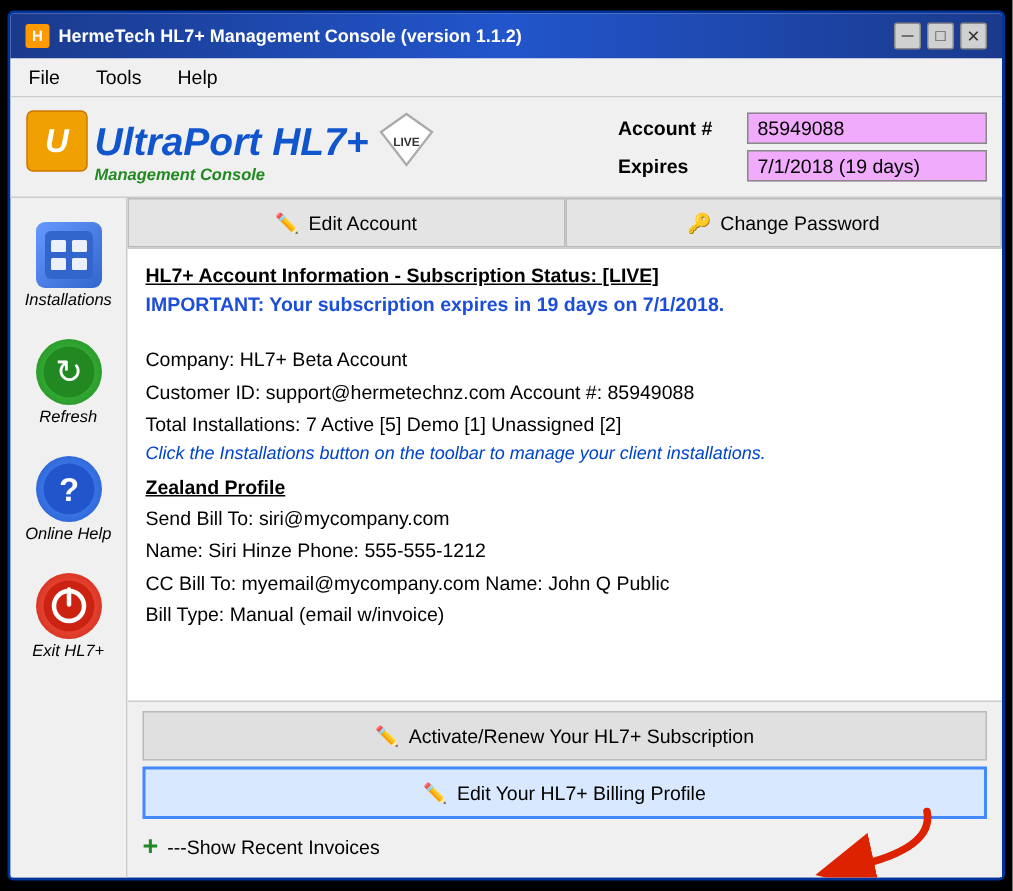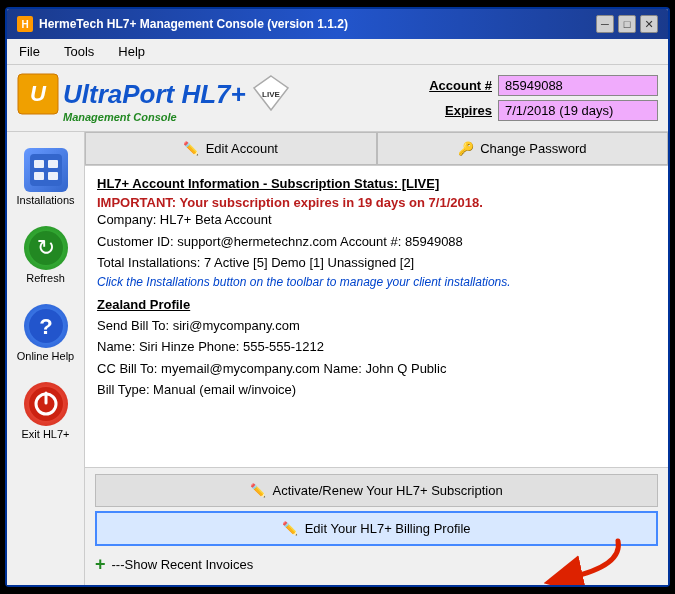--- a/index.html
+++ b/index.html
@@ -120,23 +120,22 @@
       margin-left: auto;
     }
     .account-row {
       display: flex;
       align-items: center;
       gap: 6px;
     }
     .account-label {
       font-size: 13px;
       font-weight: bold;
-      text-align: right;
+      text-align: left;
       min-width: 80px;
-      text-decoration: underline;
     }
     .account-input {
       background: #f0abfc;
       border: 1px solid #888;
       padding: 2px 6px;
       font-size: 13px;
       width: 160px;
     }
 
     .main-area {
@@ -169,20 +168,21 @@
       height: 44px;
       display: flex;
       align-items: center;
       justify-content: center;
       font-size: 28px;
     }
     .sidebar-label {
       font-size: 11px;
       color: #000;
       margin-top: 2px;
+      font-style: italic;
     }
 
     
     .icon-installations {
       background: linear-gradient(135deg, #6699ff, #3366cc);
       border-radius: 6px;
       color: white;
       font-size: 22px;
     }
     .icon-refresh {
@@ -238,23 +238,23 @@
       background: white;
       border-bottom: 1px solid #ccc;
     }
     .info-title {
       font-weight: bold;
       font-size: 13px;
       text-decoration: underline;
       margin-bottom: 4px;
     }
     .info-warning {
-      color: #b91c1c;
-      font-weight: bold;
-      margin-bottom: 0;
+      color: #1d4ed8;
+      font-weight: bold;
+      margin-bottom: 20px;
       font-size: 13px;
     }
     .info-line {
       font-size: 13px;
       margin-bottom: 2px;
       line-height: 1.5;
     }
     .info-italic-blue {
       color: #0044cc;
       font-style: italic;

